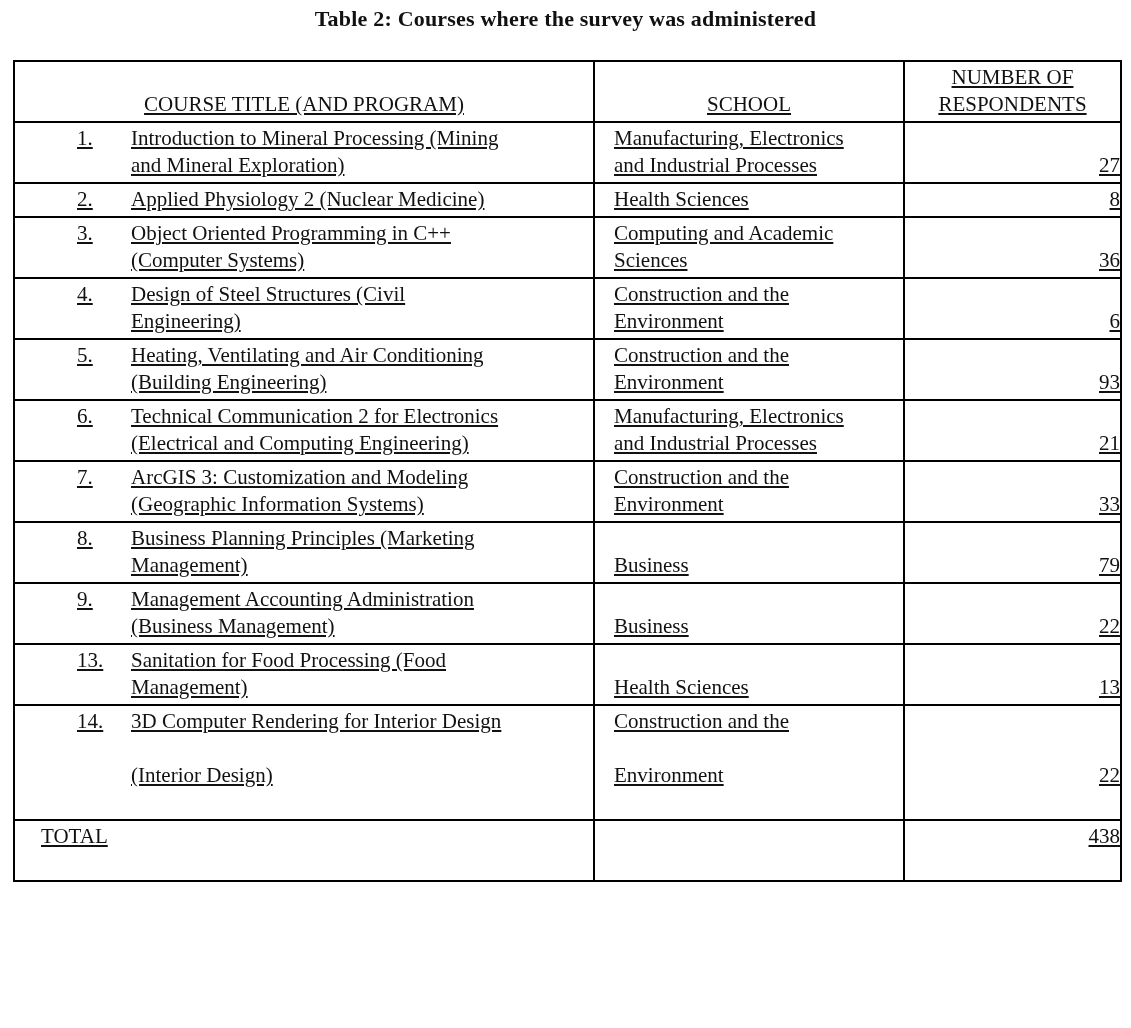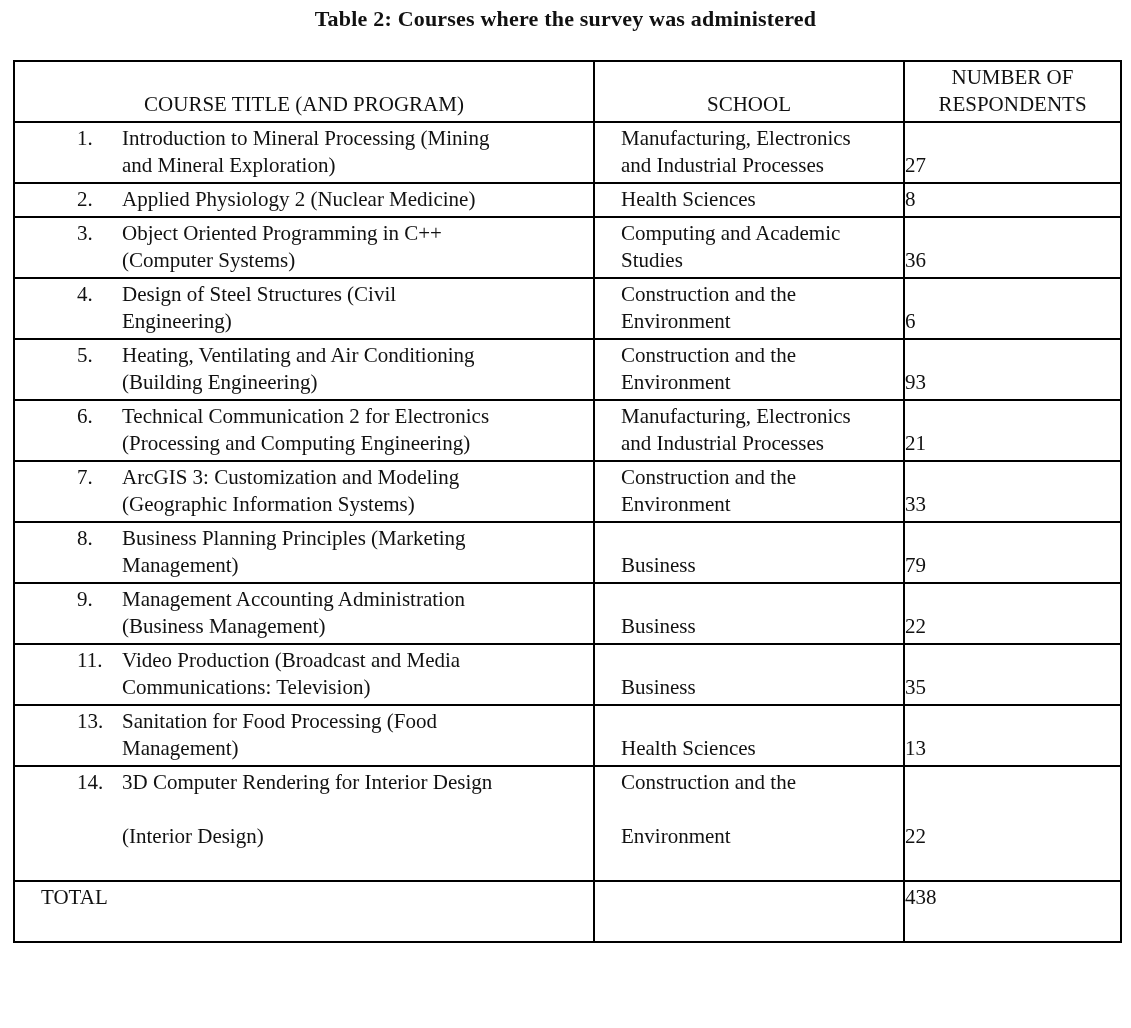--- a/index.html
+++ b/index.html
@@ -39,38 +39,39 @@
   }
   col.c1 { width: 580px; }
   col.c2 { width: 310px; }
   col.c3 { width: 217px; }
   td, th {
     border: 2px solid #000000;
     vertical-align: top;
     padding: 2px 0 3px 0;
     font-weight: normal;
     text-align: left;
+    text-decoration: underline;
   }
   .line {
     height: 27px;
     line-height: 27px;
     white-space: nowrap;
   }
   th .line { text-align: center; }
   .course-wrap { display: flex; }
   .num-col {
     flex: none;
     width: 45px;
     margin-left: 62px;
     height: 27px;
     line-height: 27px;
   }
-  .course-lines { flex: 1; min-width: 0; }
-  .school-td .line { padding-left: 26px; }
-  .resp-td .line { text-align: left; }
+  .course-lines { flex: 1; min-width: 0; margin-left: 9px; }
+  .school-td .line { padding-left: 19px; }
+  .resp-td .line { text-align: right; }
   .total-td .line { padding-left: 26px; }
 </style>
 </head>
 <body>
 
 <div class="page">
 
   <div class="doc-title">Table 2: Courses where the survey was administered</div>
 
   <table class="courses-table">
@@ -153,21 +154,21 @@
           <div class="num-col">3.</div>
           <div class="course-lines stack">
                 <div class="line">Object Oriented Programming in C++</div>
                 <div class="line">(Computer Systems)</div>
               </div>
         </div>
       </td>
       <td class="school-td">
         <div class="stack school-stack">
               <div class="line">Computing and Academic</div>
-              <div class="line">Studies</div>
+              <div class="line">Sciences</div>
             </div>
       </td>
       <td class="resp-td">
         <div class="stack resp-stack">
               <div class="line"></div>
               <div class="line">36</div>
             </div>
       </td>
     </tr>
 
@@ -218,21 +219,21 @@
             </div>
       </td>
     </tr>
 
     <tr>
       <td class="course-td">
         <div class="course-wrap">
           <div class="num-col">6.</div>
           <div class="course-lines stack">
                 <div class="line">Technical Communication 2 for Electronics</div>
-                <div class="line">(Processing and Computing Engineering)</div>
+                <div class="line">(Electrical and Computing Engineering)</div>
               </div>
         </div>
       </td>
       <td class="school-td">
         <div class="stack school-stack">
               <div class="line">Manufacturing, Electronics</div>
               <div class="line">and Industrial Processes</div>
             </div>
       </td>
       <td class="resp-td">
@@ -309,43 +310,20 @@
       </td>
       <td class="resp-td">
         <div class="stack resp-stack">
               <div class="line"></div>
               <div class="line">22</div>
             </div>
       </td>
     </tr>
 
 
-    <tr>
-      <td class="course-td">
-        <div class="course-wrap">
-          <div class="num-col">11.</div>
-          <div class="course-lines stack">
-                <div class="line">Video Production (Broadcast and Media</div>
-                <div class="line">Communications: Television)</div>
-              </div>
-        </div>
-      </td>
-      <td class="school-td">
-        <div class="stack school-stack">
-              <div class="line"></div>
-              <div class="line">Business</div>
-            </div>
-      </td>
-      <td class="resp-td">
-        <div class="stack resp-stack">
-              <div class="line"></div>
-              <div class="line">35</div>
-            </div>
-      </td>
-    </tr>
 
 
     <tr>
       <td class="course-td">
         <div class="course-wrap">
           <div class="num-col">13.</div>
           <div class="course-lines stack">
                 <div class="line">Sanitation for Food Processing (Food</div>
                 <div class="line">Management)</div>
               </div>

